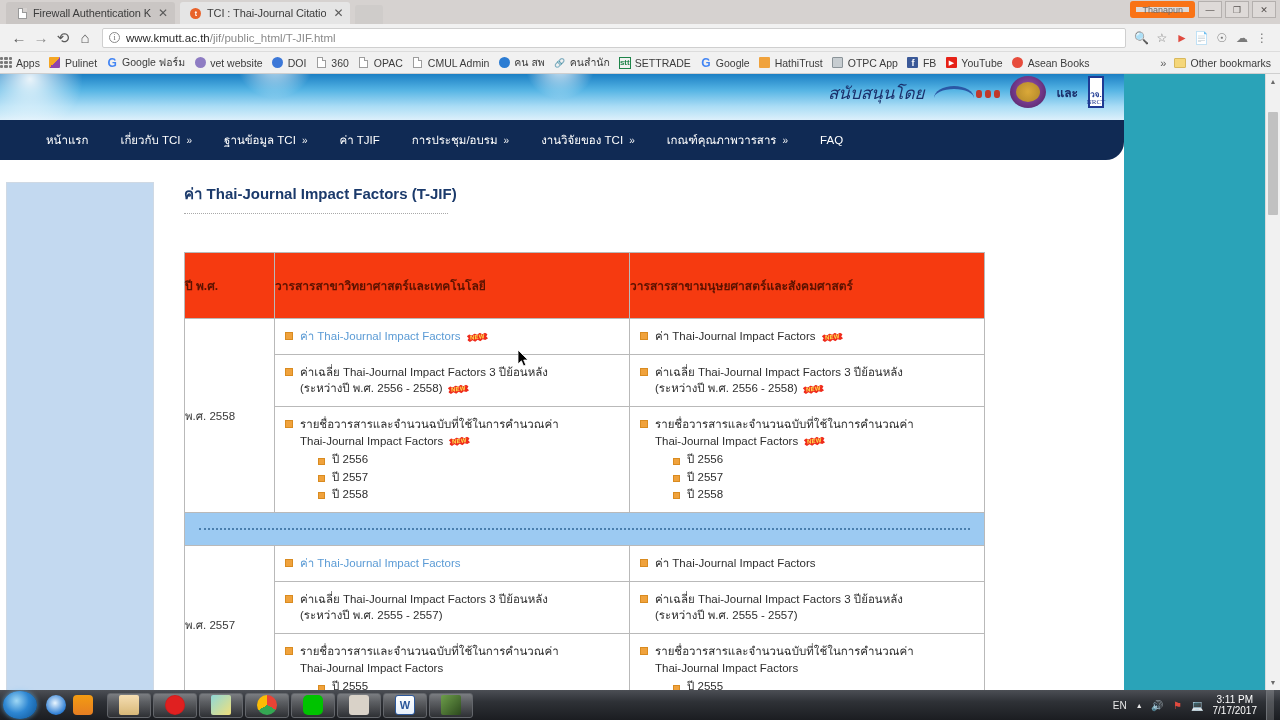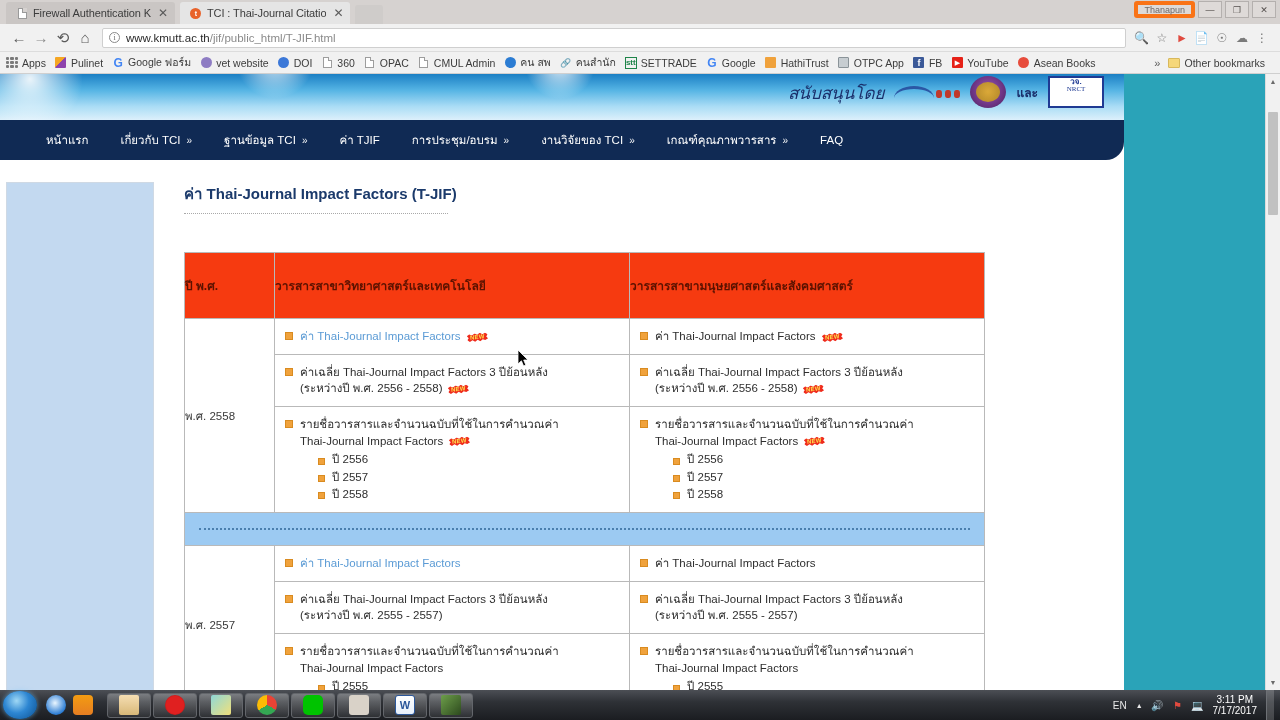--- a/index.html
+++ b/index.html
@@ -61,21 +61,21 @@
     width: 28px; height: 19px; background:#cac6c4;
     border-top-left-radius:3px;border-top-right-radius:3px;
     opacity:.55;
   }
   .winbtns {
     position:absolute; right:4px; top:1px;
     display:flex; gap:3px; align-items:center;
   }
   .profilechip {
     height:17px; min-width:52px; padding:0 6px;
-    border:4px solid #f97316; border-radius:3px;
+    border:6px solid #f97316; border-radius:3px;
     background:#dedad8; color:#6e6a68; font-size:9px;
     display:flex;align-items:center;justify-content:center;
     filter: blur(0.4px);
   }
   .wbtn {
     width:24px;height:17px;border:1px solid #b4b0ae;background:#dedad8;
     display:flex;align-items:center;justify-content:center;color:#55504e;font-size:9px;
   }
 
   
@@ -97,21 +97,21 @@
     margin-right:6px; font-family:"Liberation Serif",serif;
   }
   .url-strong { color:#2b2b2b; }
   .url-dim { color:#8a8a8a; }
   .tb-icon { width:20px;text-align:center;color:#7a7a7a;font-size:12px; }
   .tb-icon.red { color:#e04a3f; }
 
   
   .bookmarks {
     height: 22px; background:#f1f1f1;
-    display:flex; align-items:center; padding:0 6px;
+    display:flex; align-items:center; padding:0 0;
     font-size:10.5px; color:#3c3c3c;
     border-bottom:1px solid #cfcfcf;
     overflow:hidden; white-space:nowrap;
   }
   .bm { display:flex;align-items:center;margin-right:9px;flex:0 0 auto; }
   .bm .bi { width:12px;height:12px;margin-right:4px;flex:0 0 12px;display:flex;align-items:center;justify-content:center;font-size:9px; }
   .apps-grid {
     width:12px;height:12px;display:grid;grid-template-columns:repeat(3,1fr);grid-template-rows:repeat(3,1fr);gap:1px;
   }
   .apps-grid i { background:#7a7a7a;border-radius:1px; }
@@ -159,22 +159,22 @@
   .sw-dots{display:flex;gap:3px;}
   .sw-dots i{width:6px;height:8px;background:#c0392b;border-radius:40%;}
   .seal {
     width:36px;height:32px;border-radius:50%;
     background:radial-gradient(circle at 50% 45%,#9b59b6 0%,#6c3483 60%,#4a235a 100%);
     position:relative;
   }
   .seal:before{content:"";position:absolute;inset:6px;border-radius:50%;background:radial-gradient(circle,#f1c40f 0%,#d4ac0d 70%);opacity:.75;}
   .and-text{font-size:12px;font-weight:bold;color:#1a2f6b;}
   .nrct {
-    width:56px;height:32px;border:2px solid #1f3a93;background:#fff;
-    display:flex;flex-direction:column;align-items:center;justify-content:flex-start;line-height:1;
+    width:16px;height:32px;border:2px solid #1f3a93;background:#fff;
+    display:flex;flex-direction:column;align-items:center;justify-content:flex-end;line-height:1;
   }
   .nrct b{font-size:8px;color:#1f3a93;}
   .nrct s{font-size:7px;color:#1f3a93;text-decoration:none;font-family:"Liberation Serif",serif;}
 
   
   .navbar {
     height:40px;background:#102a54;
     display:flex;align-items:center;
     padding-left:30px;
     border-bottom-right-radius:18px;

